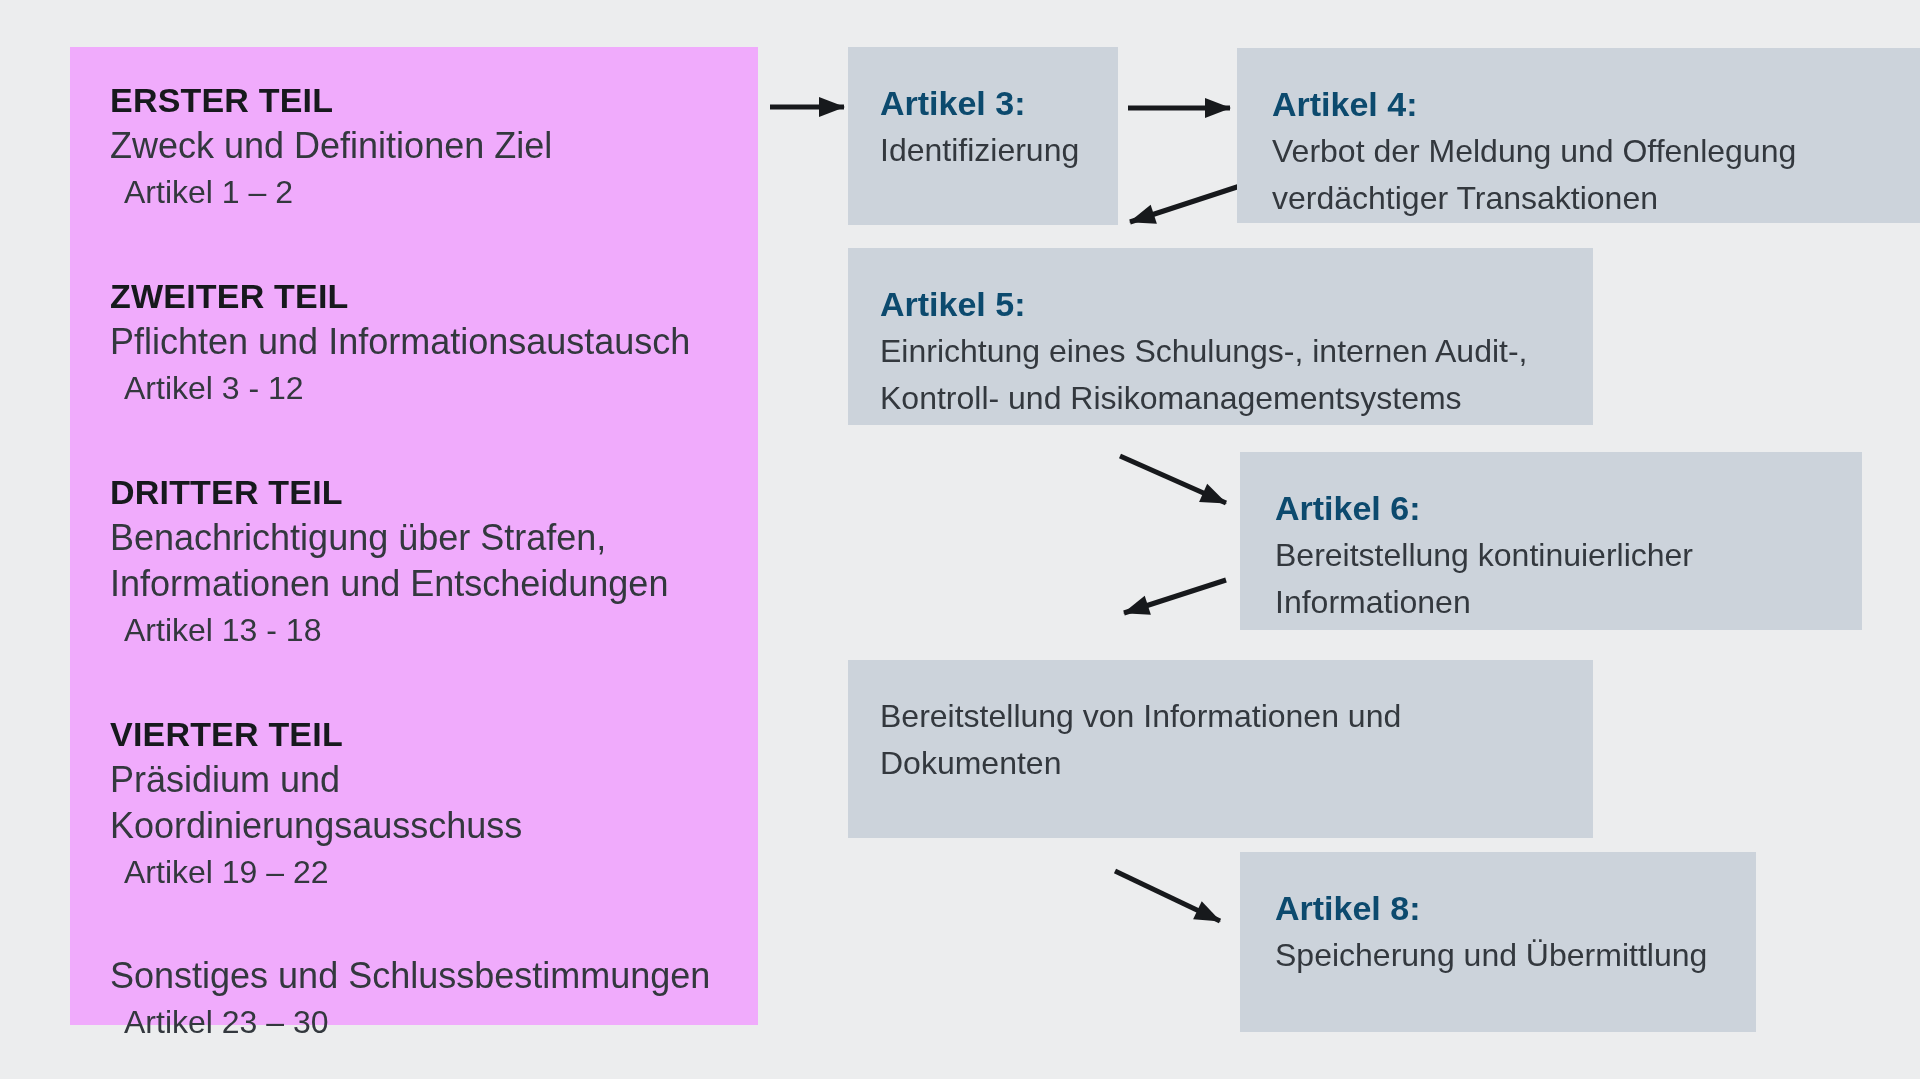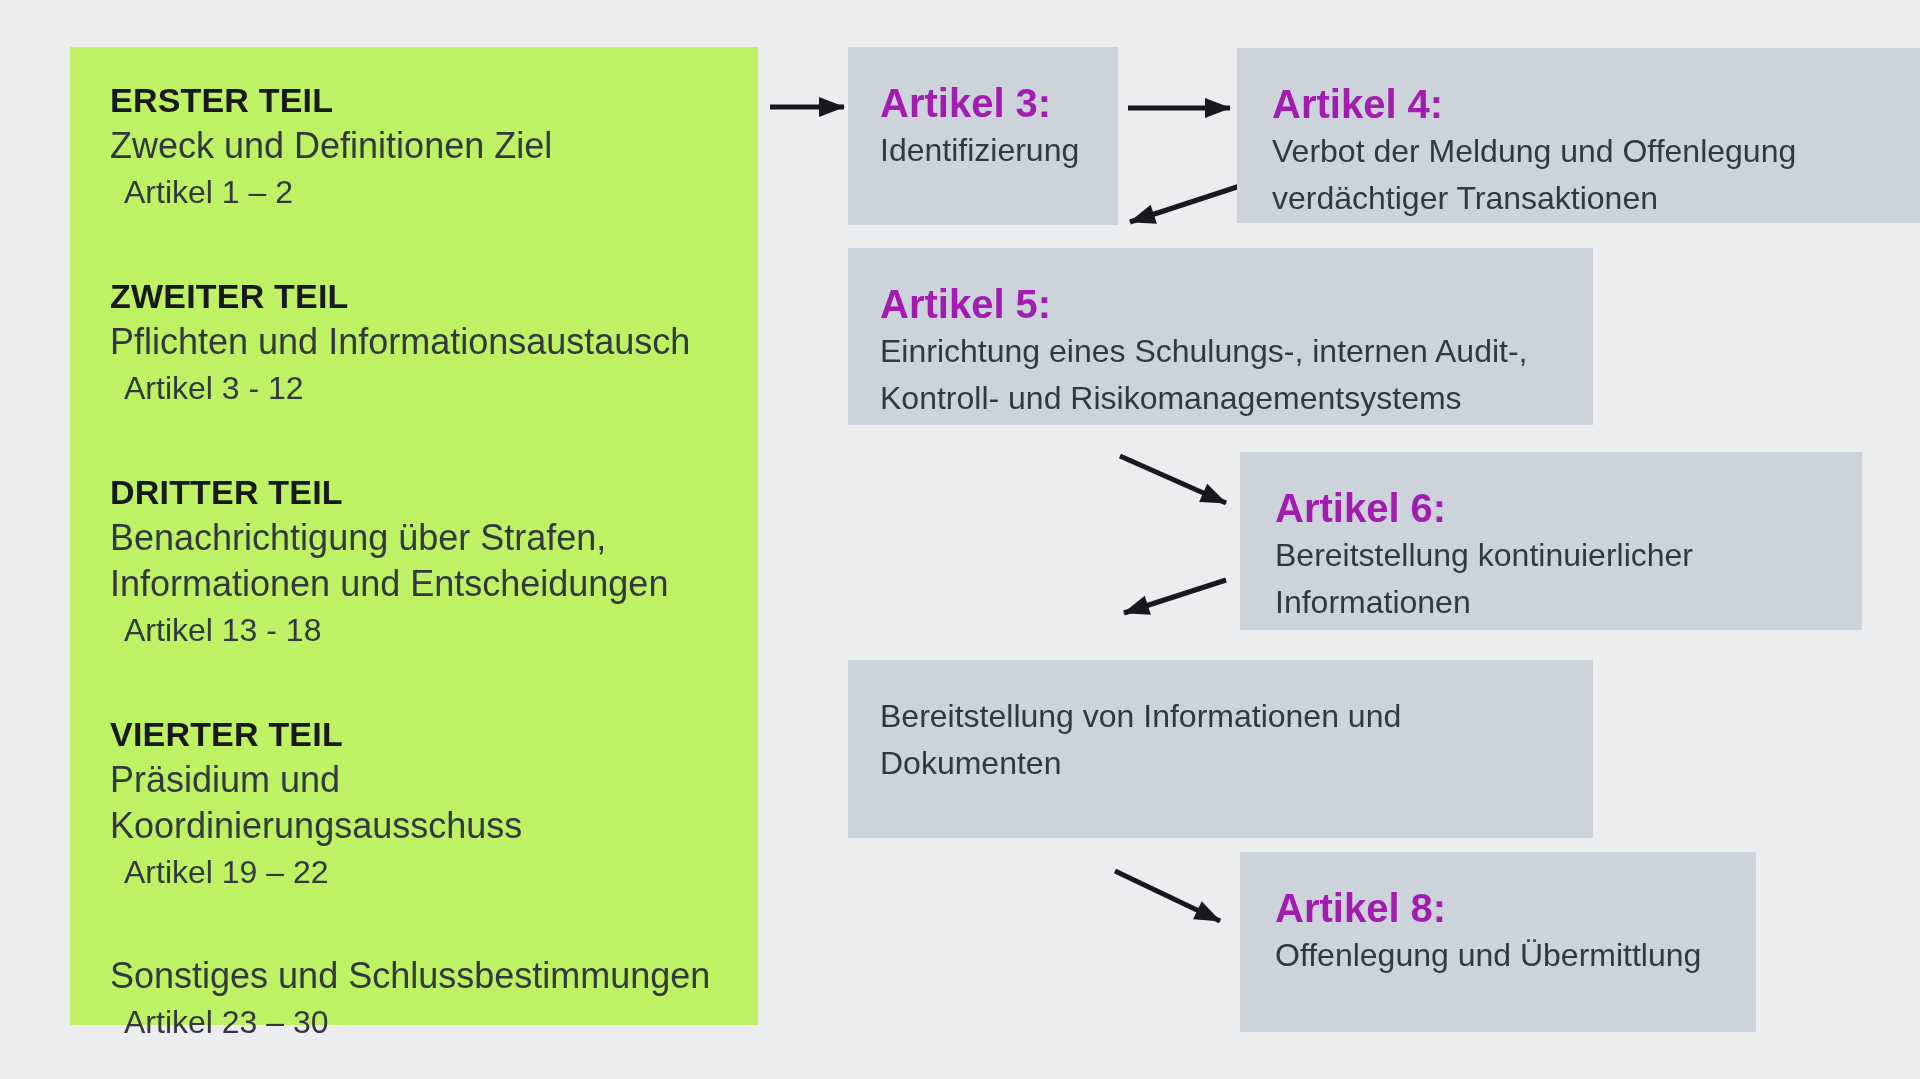--- a/index.html
+++ b/index.html
@@ -47,24 +47,24 @@
   }
   .part-range {
     font-size: 32px;
     font-weight: 400;
     line-height: 46px;
     color: #33383e;
     padding-left: 14px;
   }
   .article { padding: 33px 28px 0 32px; }
   .art-title {
-    font-size: 40px;
+    font-size: 34px;
     font-weight: 700;
     line-height: 47px;
-    color: #a21caf;
+    color: #0c4a6e;
   }
   .art-line {
     font-size: 32px;
     font-weight: 400;
     line-height: 47px;
     color: #33383e;
   }
   #box-a3 { left: 848px;  top: 47px;  width: 270px; height: 178px; }
   #box-a4 { left: 1237px; top: 48px;  width: 694px; height: 175px; padding-left: 35px; }
   #box-a5 { left: 848px;  top: 248px; width: 745px; height: 177px; }
@@ -84,21 +84,21 @@
       </marker>
     </defs>
     <line x1="770" y1="107" x2="844" y2="107" stroke-width="5" marker-end="url(#ah)" style="stroke: rgb(23, 25, 28);"></line>
     <line x1="1128" y1="108" x2="1230" y2="108" stroke-width="5" marker-end="url(#ah)" style="stroke: rgb(23, 25, 28);"></line>
     <line x1="1240" y1="186" x2="1130" y2="222" stroke-width="5" marker-end="url(#ah)" style="stroke: rgb(23, 25, 28);"></line>
     <line x1="1120" y1="456" x2="1226" y2="503" stroke-width="5" marker-end="url(#ah)" style="stroke: rgb(23, 25, 28);"></line>
     <line x1="1226" y1="580" x2="1124" y2="613" stroke-width="5" marker-end="url(#ah)" style="stroke: rgb(23, 25, 28);"></line>
     <line x1="1115" y1="871" x2="1220" y2="921" stroke-width="5" marker-end="url(#ah)" style="stroke: rgb(23, 25, 28);"></line>
   </svg>
 
-  <div class="panel left-panel" style="background-color: #bef264;">
+  <div class="panel left-panel" style="background-color: #f0abfc;">
 
     <div class="part-section">
       <div class="part-title">ERSTER TEIL</div>
       <div class="part-line">Zweck und Definitionen Ziel</div>
       <div class="part-range">Artikel 1 – 2</div>
     </div>
 
     <div class="part-section">
       <div class="part-title">ZWEITER TEIL</div>
       <div class="part-line">Pflichten und Informationsaustausch</div>
@@ -148,16 +148,16 @@
     <div class="art-line">Informationen</div>
   </div>
 
   <div class="panel article" id="box-a7" style="background-color: rgb(204, 211, 219);">
     <div class="art-line">Bereitstellung von Informationen und</div>
     <div class="art-line">Dokumenten</div>
   </div>
 
   <div class="panel article" id="box-a8" style="background-color: rgb(204, 211, 219);">
     <div class="art-title">Artikel 8:</div>
-    <div class="art-line">Offenlegung und Übermittlung</div>
+    <div class="art-line">Speicherung und Übermittlung</div>
   </div>
 
 </div>
 
 </body></html>

